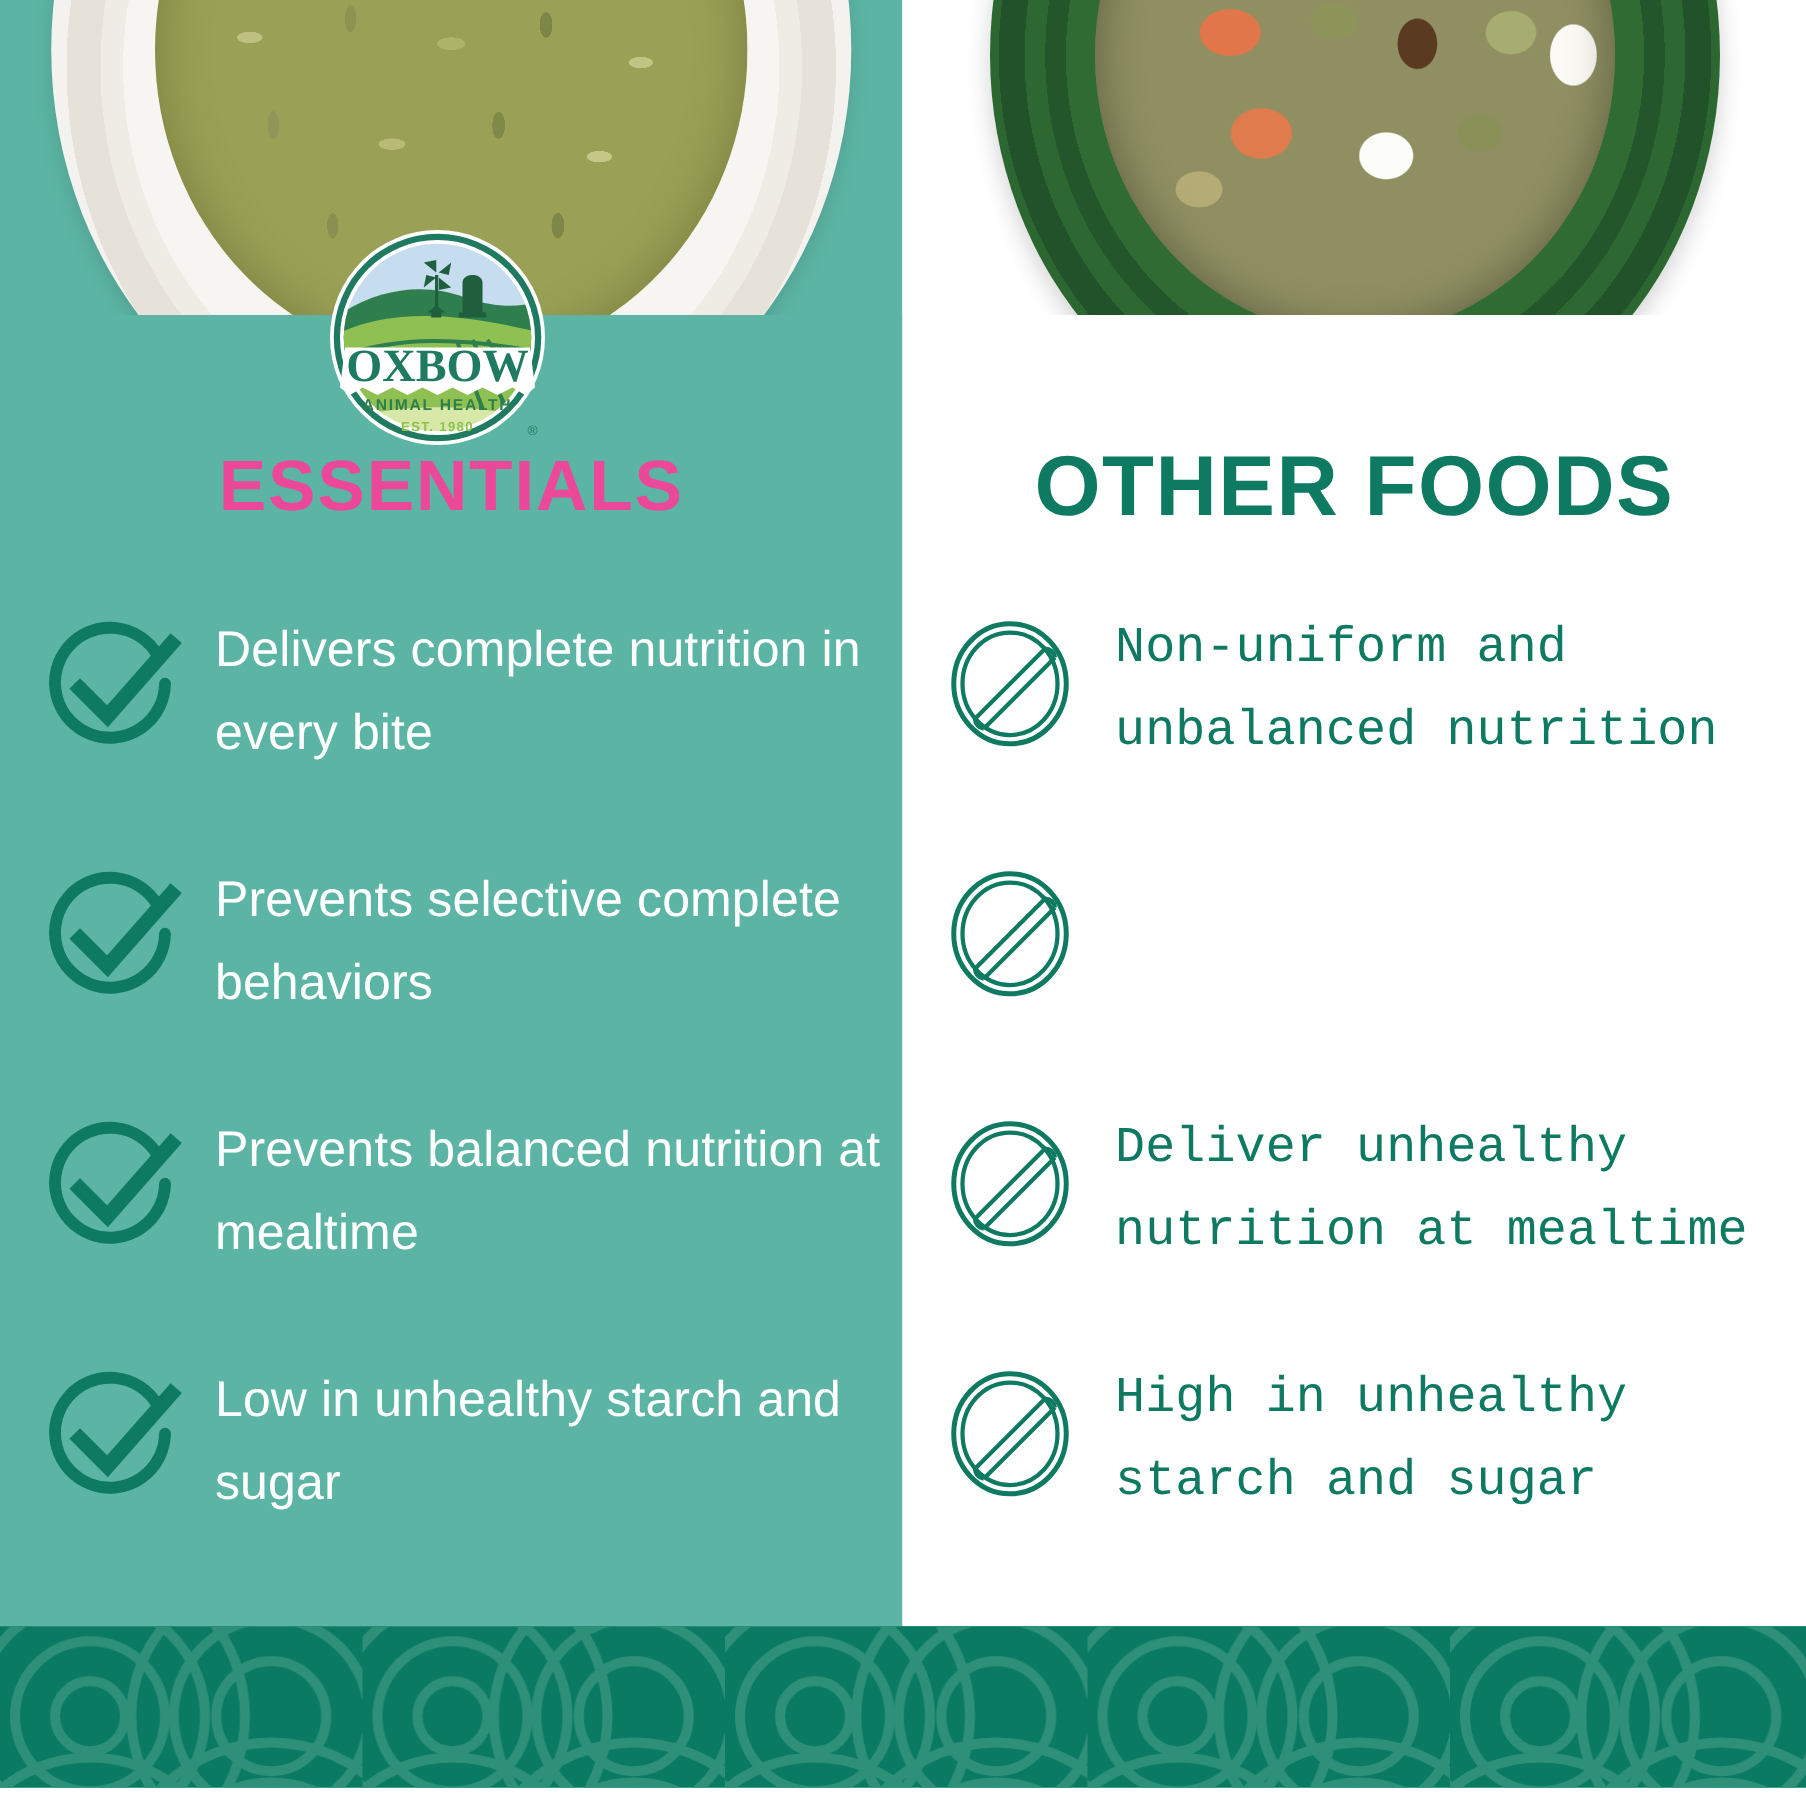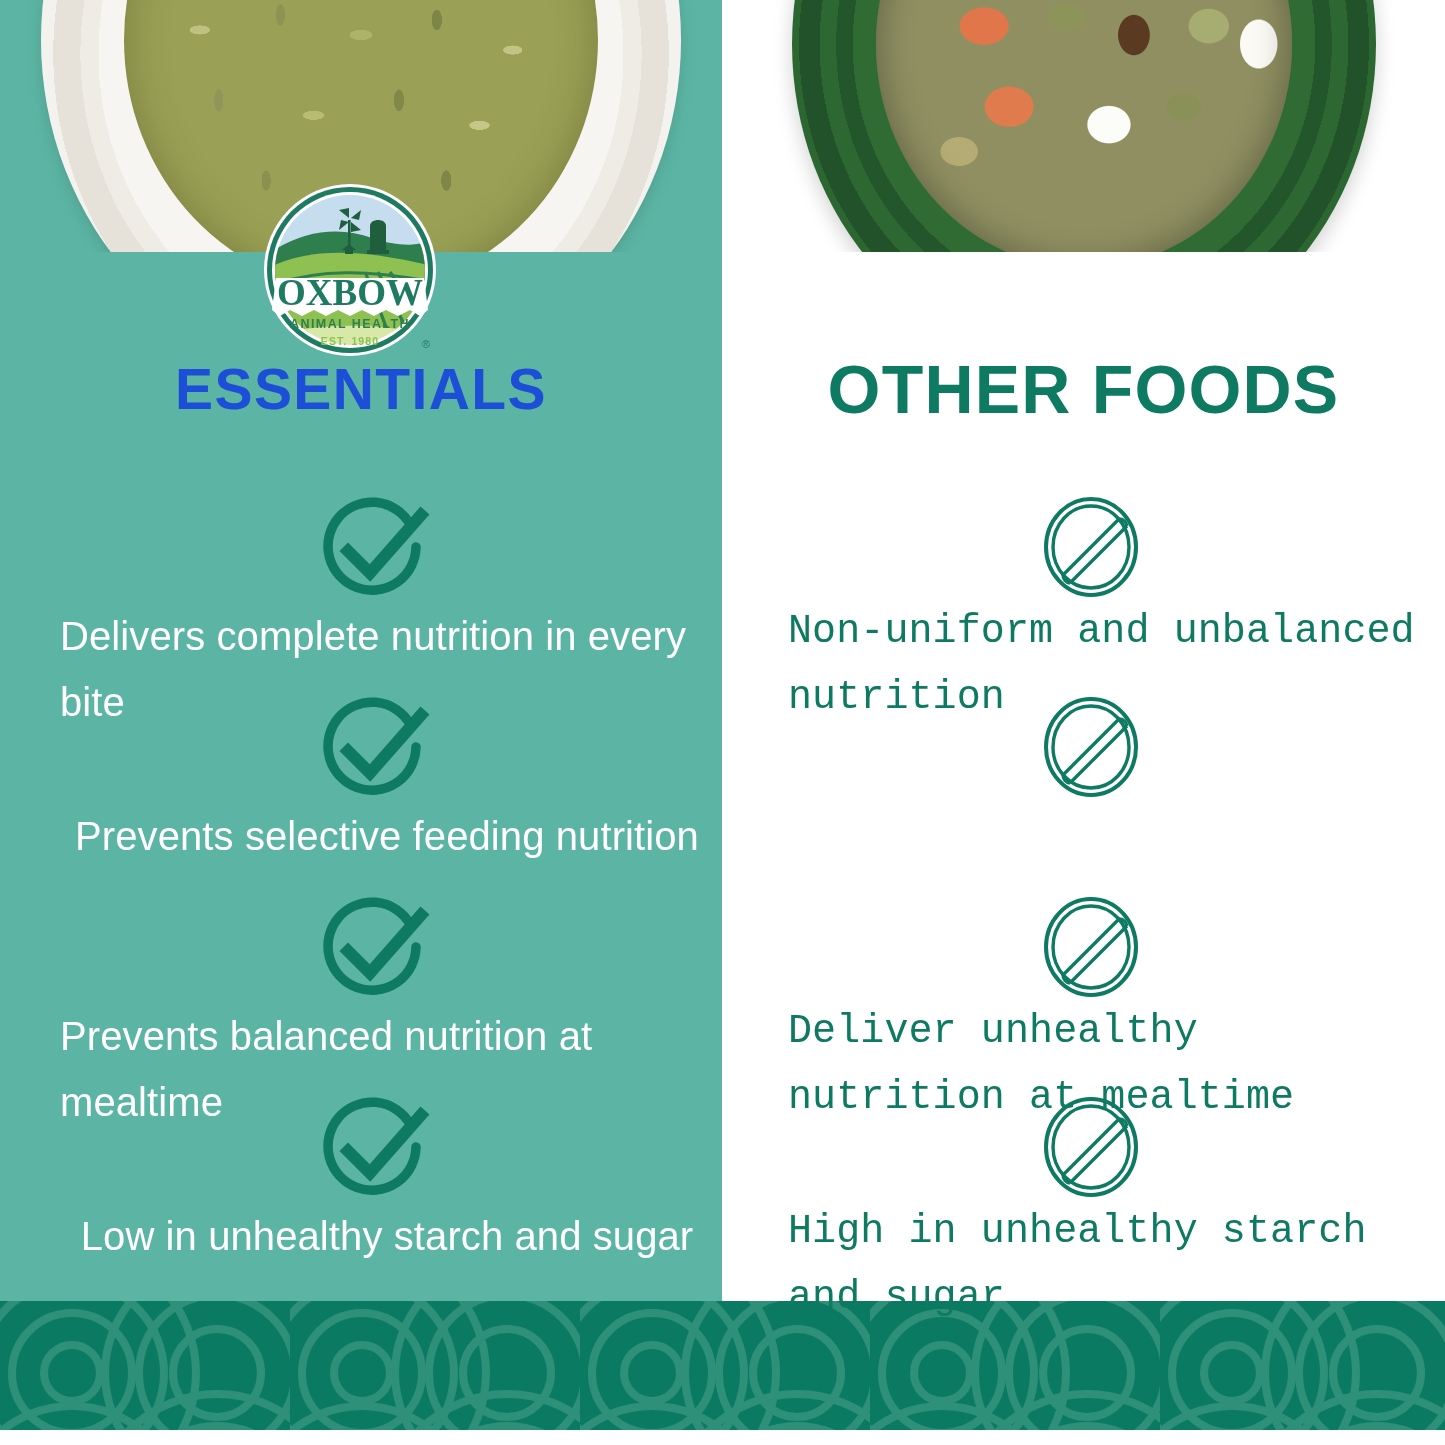--- a/index.html
+++ b/index.html
@@ -103,32 +103,32 @@
 
   
   .logo{
     position:absolute;left:262px;top:182px;width:176px;height:176px;z-index:6;
   }
 
   
   .headings{position:absolute;left:0;top:358px;width:1445px;height:62px;z-index:5;}
   .h-essentials{
     position:absolute;left:0;top:0;width:722px;text-align:center;
-    color:#1d4ed8;font-size:57px;font-weight:bold;letter-spacing:1.4px;line-height:62px;
+    color:#ec4899;font-size:57px;font-weight:bold;letter-spacing:1.4px;line-height:62px;
   }
   .h-other{
     position:absolute;left:722px;top:0;width:723px;text-align:center;
     color:#0d7a61;font-size:68px;font-weight:bold;letter-spacing:1.2px;line-height:62px;
   }
 
   
   .col{position:absolute;top:487px;z-index:5;}
   .col-left{left:34px;width:680px;}
   .col-right{left:756px;width:670px;}
-  .row{display:flex;align-items:center;height:200px;flex-direction:column;}
+  .row{display:flex;align-items:flex-start;height:200px;}
   .row .ic{flex:0 0 auto;width:112px;height:112px;margin-top:4px;}
   .row .tx{
     flex:1 1 auto;padding-left:26px;font-size:40px;line-height:1.66;
     font-weight:300;letter-spacing:.1px;
   }
   .col-left .tx{color:#ffffff;}
   .col-right .tx{color:#0d7a61;font-family:Liberation Mono, monospace;}
   .col-right .row .ic{width:104px;height:104px;margin-top:8px;}
   .col-right .row .tx{padding-left:32px;}
 
@@ -219,21 +219,21 @@
       <div class="tx">Delivers complete nutrition in every bite</div>
     </div>
 
     <div class="row">
       <div class="ic">
         <svg viewBox="0 0 112 112" width="112" height="112" aria-hidden="true">
           <path d="M92 33 A44 44 0 1 0 98 56" fill="none" stroke="#0d7a61" stroke-width="9.5" stroke-linecap="round"></path>
           <path d="M30 60 L52 82 L103 24" fill="none" stroke="#0d7a61" stroke-width="12" stroke-linecap="square" stroke-linejoin="miter"></path>
         </svg>
       </div>
-      <div class="tx">Prevents selective feeding nutrition</div>
+      <div class="tx">Prevents selective complete behaviors</div>
     </div>
 
     <div class="row">
       <div class="ic">
         <svg viewBox="0 0 112 112" width="112" height="112" aria-hidden="true">
           <path d="M92 33 A44 44 0 1 0 98 56" fill="none" stroke="#0d7a61" stroke-width="9.5" stroke-linecap="round"></path>
           <path d="M30 60 L52 82 L103 24" fill="none" stroke="#0d7a61" stroke-width="12" stroke-linecap="square" stroke-linejoin="miter"></path>
         </svg>
       </div>
       <div class="tx">Prevents balanced nutrition at mealtime</div>

